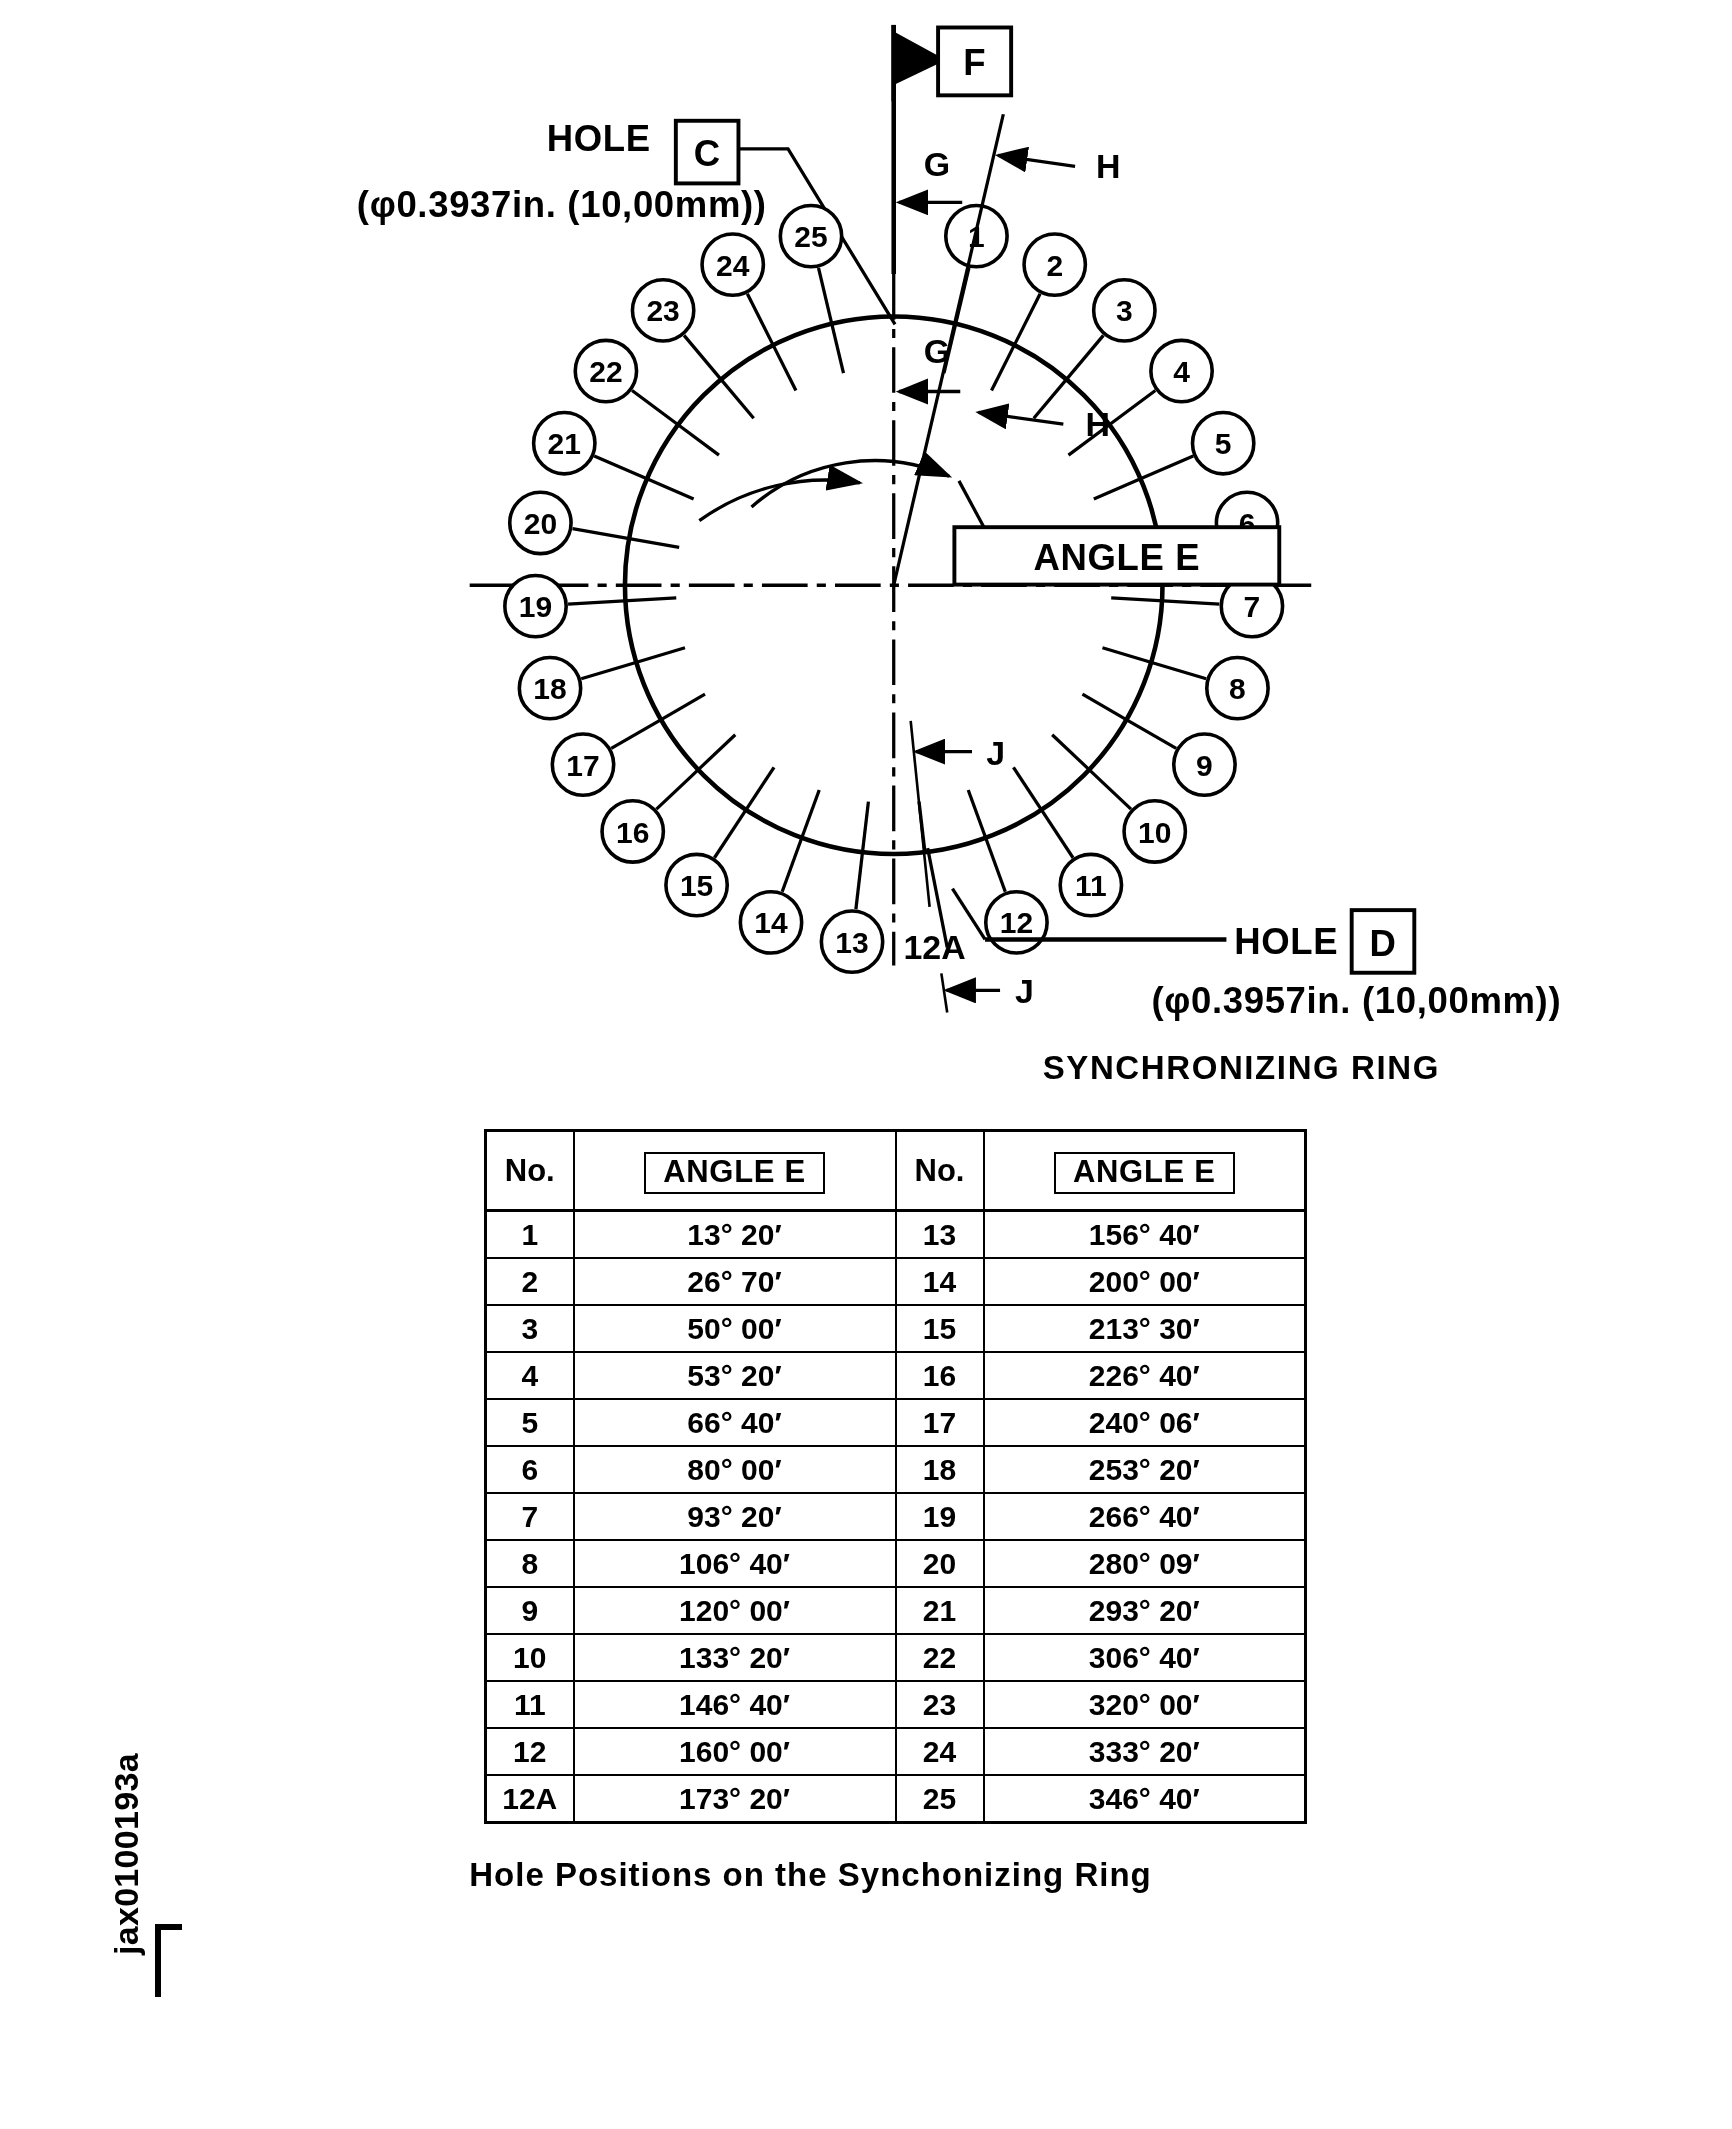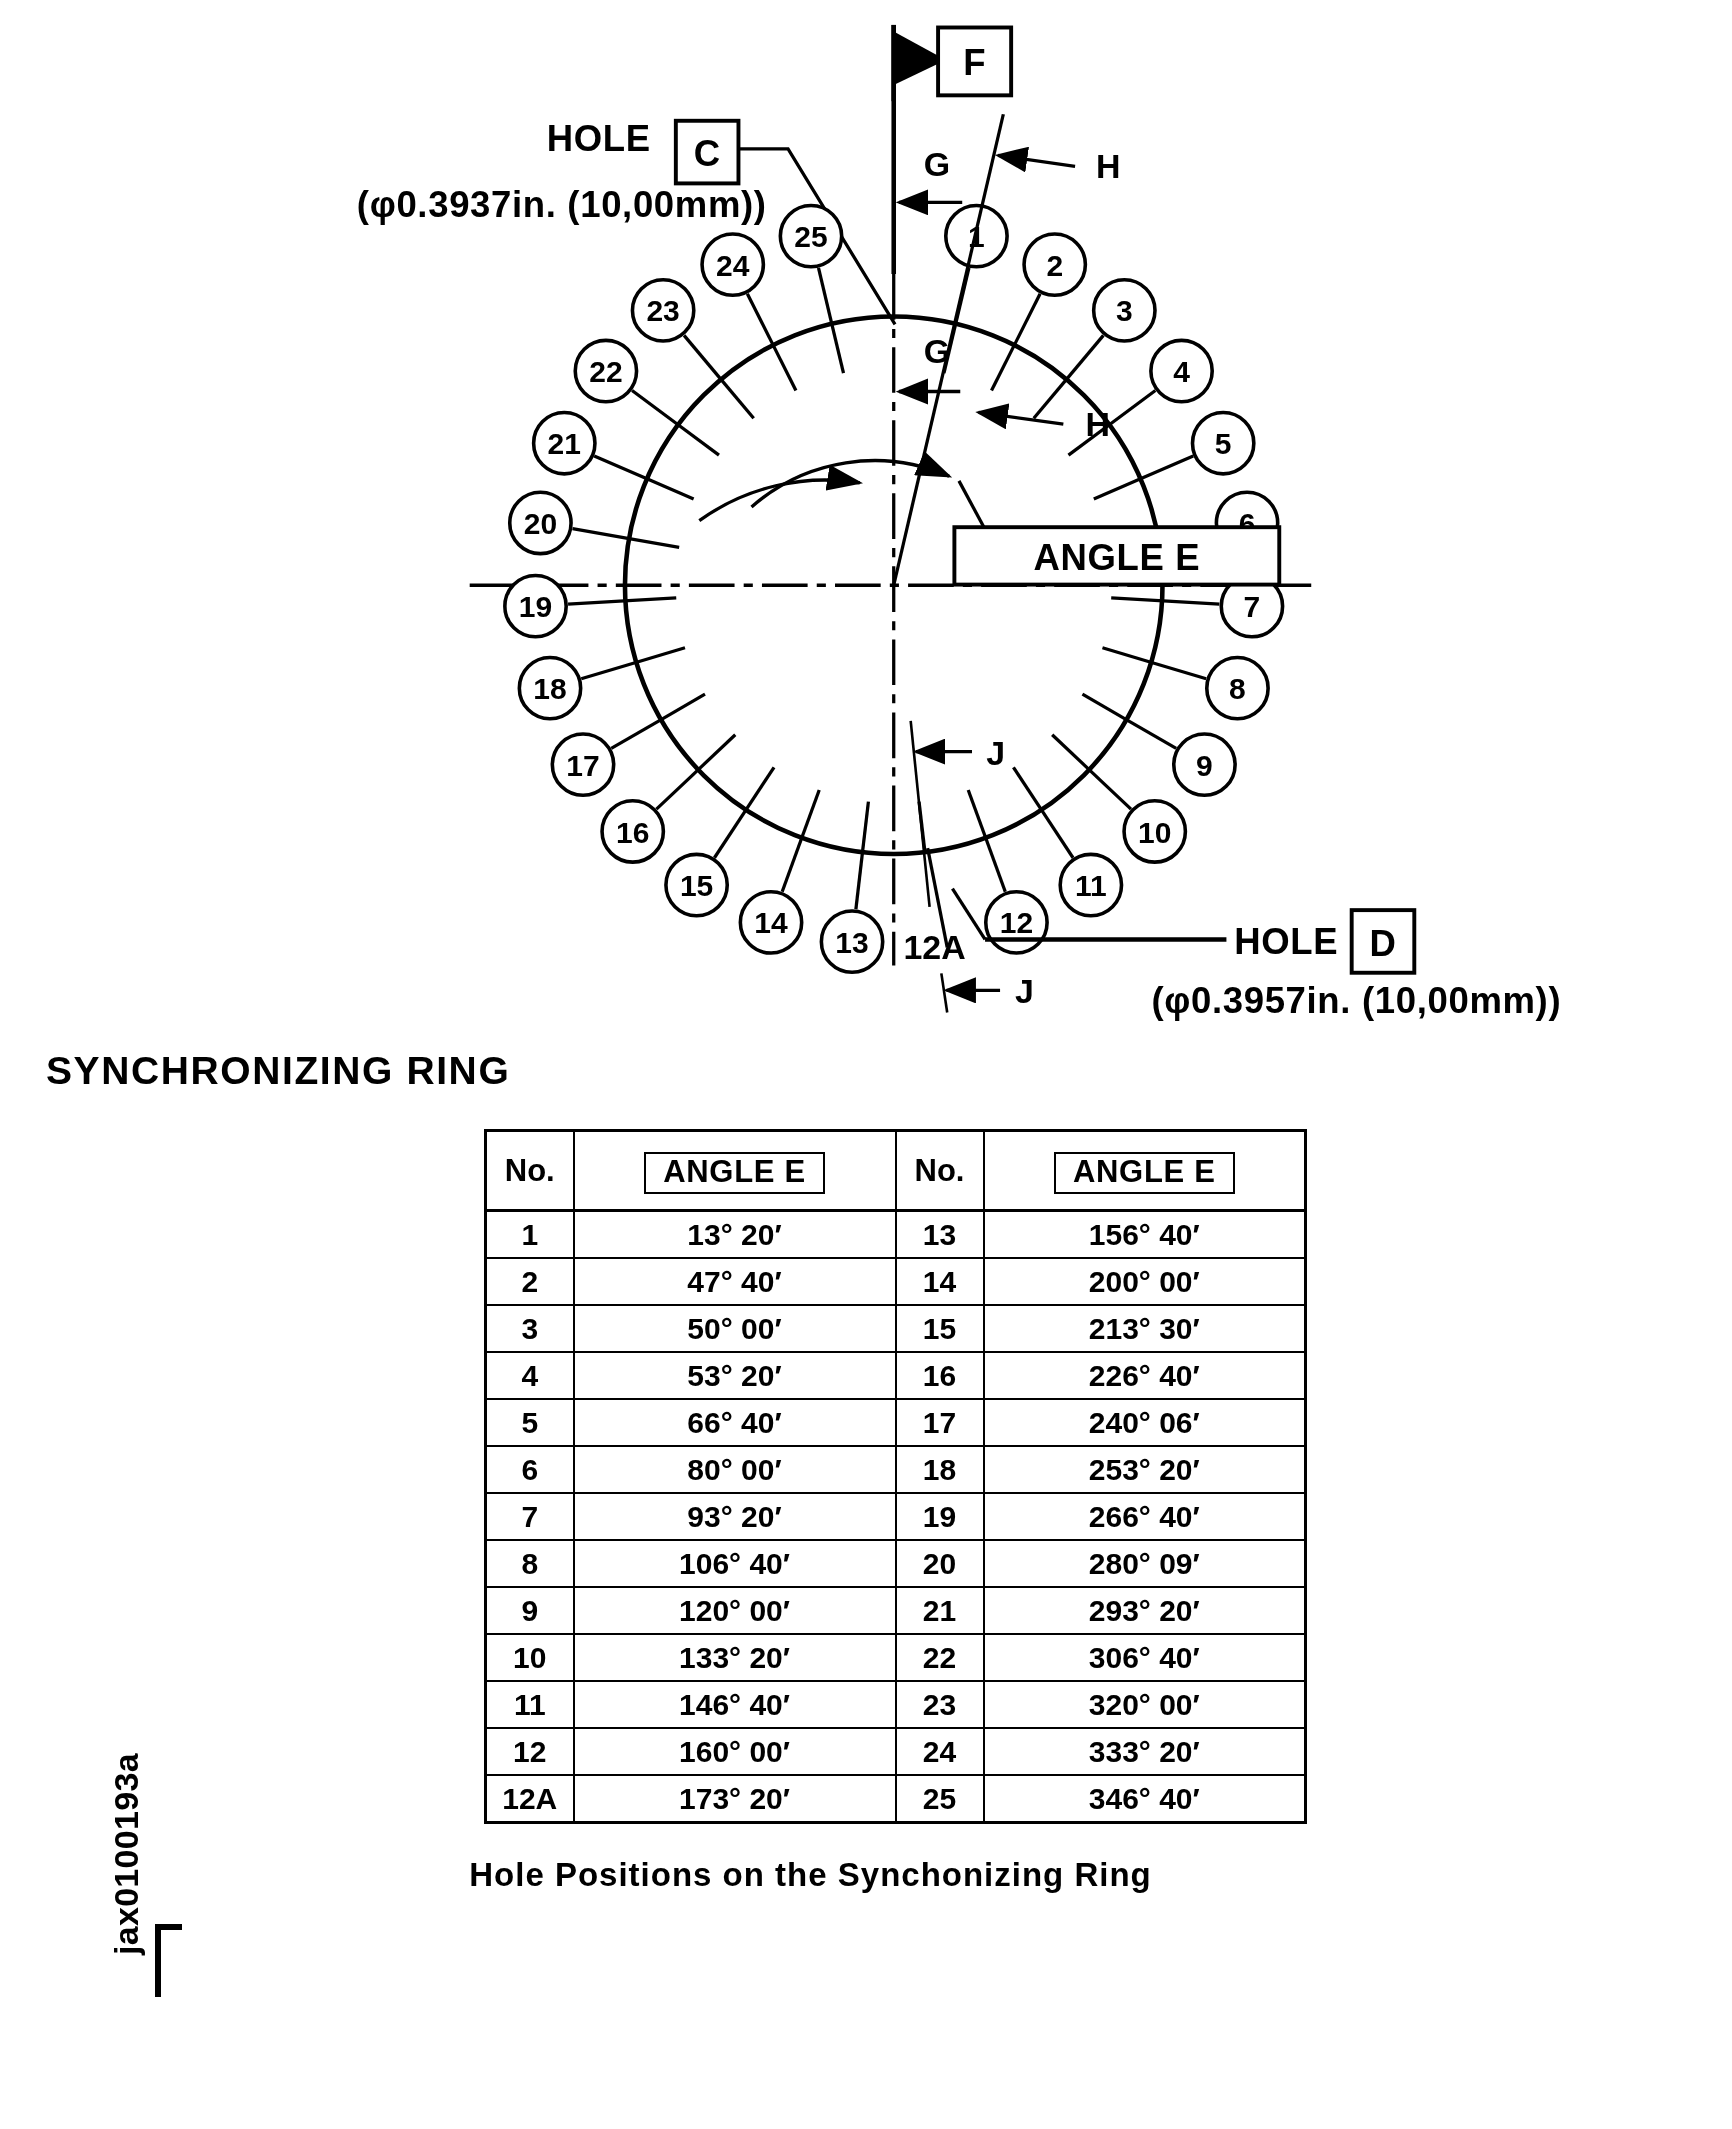--- a/index.html
+++ b/index.html
@@ -125,22 +125,22 @@
     letter-spacing: 0.7px;
     background: #fff;
     vertical-align: middle;
   }
 
   .sync-ring-title {
     position: absolute;
     left: 0;
     top: 1049px;
     width: 1440px;
-    text-align: left;
-    font-size: 39px;
+    text-align: right;
+    font-size: 33px;
     font-weight: 700;
     letter-spacing: 1.6px;
     font-family: "Liberation Sans", sans-serif;
     padding-left: 46px;
     box-sizing: border-box;
   }
 
   .figure-caption {
     position: absolute;
     left: 0;
@@ -413,21 +413,21 @@
       </thead>
       <tbody id="ring-table-body">
           <tr>
             <td>1</td>
             <td>13° 20′</td>
             <td>13</td>
             <td>156° 40′</td>
           </tr>
           <tr>
             <td>2</td>
-            <td>47° 40′</td>
+            <td>26° 70′</td>
             <td>14</td>
             <td>200° 00′</td>
           </tr>
           <tr>
             <td>3</td>
             <td>50° 00′</td>
             <td>15</td>
             <td>213° 30′</td>
           </tr>
           <tr>

